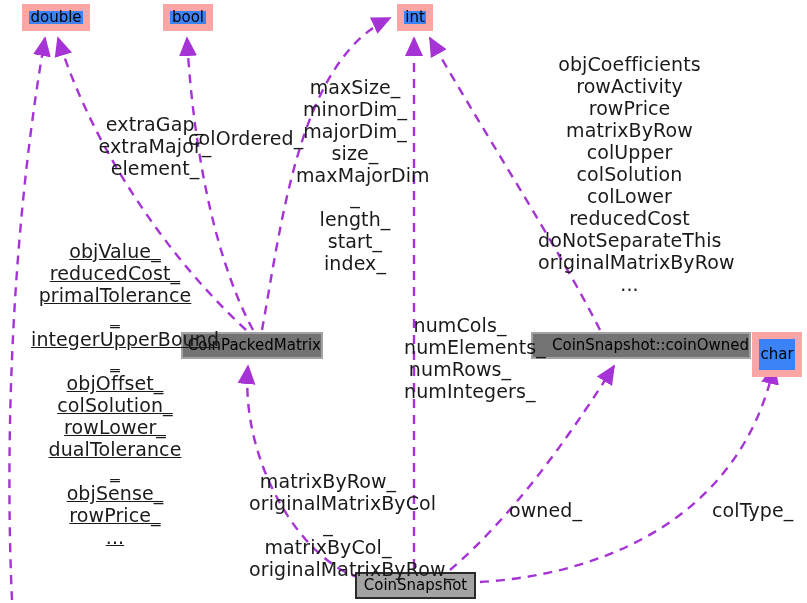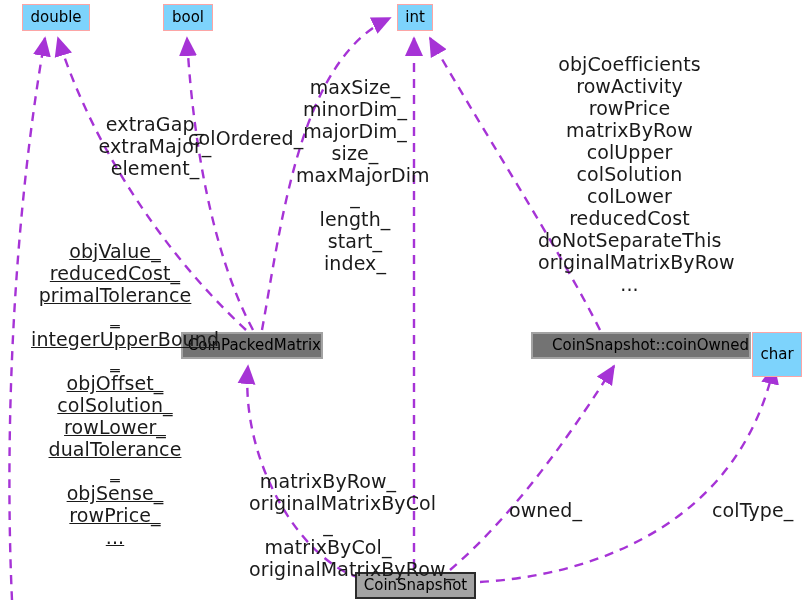--- a/index.html
+++ b/index.html
@@ -30,22 +30,22 @@
     box-sizing: border-box;
     display: flex;
     align-items: center;
     justify-content: center;
     font-size: 15px;
     color: #000000;
     white-space: nowrap;
     line-height: 1;
   }
   .node-box.plain {
-    border: 1px solid #fca5a5;
-    background: #7dd3fc;
+    border: 7px solid #fca5a5;
+    background: #3b82f6;
   }
   .node-box.strong {
     border: 2px solid #a3a3a3;
     background: #737373;
     justify-content: flex-end;
   }
   .node-box.focus {
     border: 2px solid #2b2b2b;
     background: #a3a3a3;
   }
@@ -157,20 +157,24 @@
 _
 objOffset_
 colSolution_
 rowLower_
 dualTolerance
 _
 objSense_
 rowPrice_
 ...</div>
 
+  <div class="edge-label" style="left:404px; top:314px; width:112px;">numCols_
+numElements_
+numRows_
+numIntegers_</div>
 
   <div class="edge-label" style="left:249px; top:470px; width:158px;">matrixByRow_
 originalMatrixByCol
 _
 matrixByCol_
 originalMatrixByRow_</div>
 
   <div class="edge-label" style="left:509px; top:499px; width:62px;">owned_</div>
 
   <div class="edge-label" style="left:712px; top:499px; width:72px;">colType_</div>

